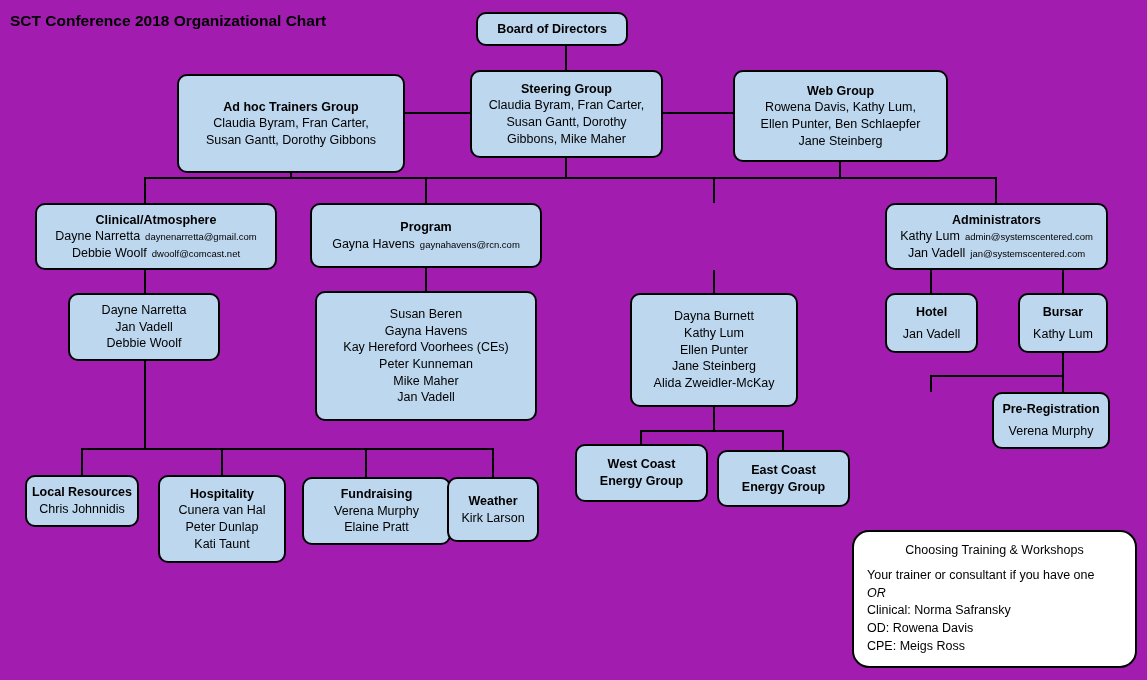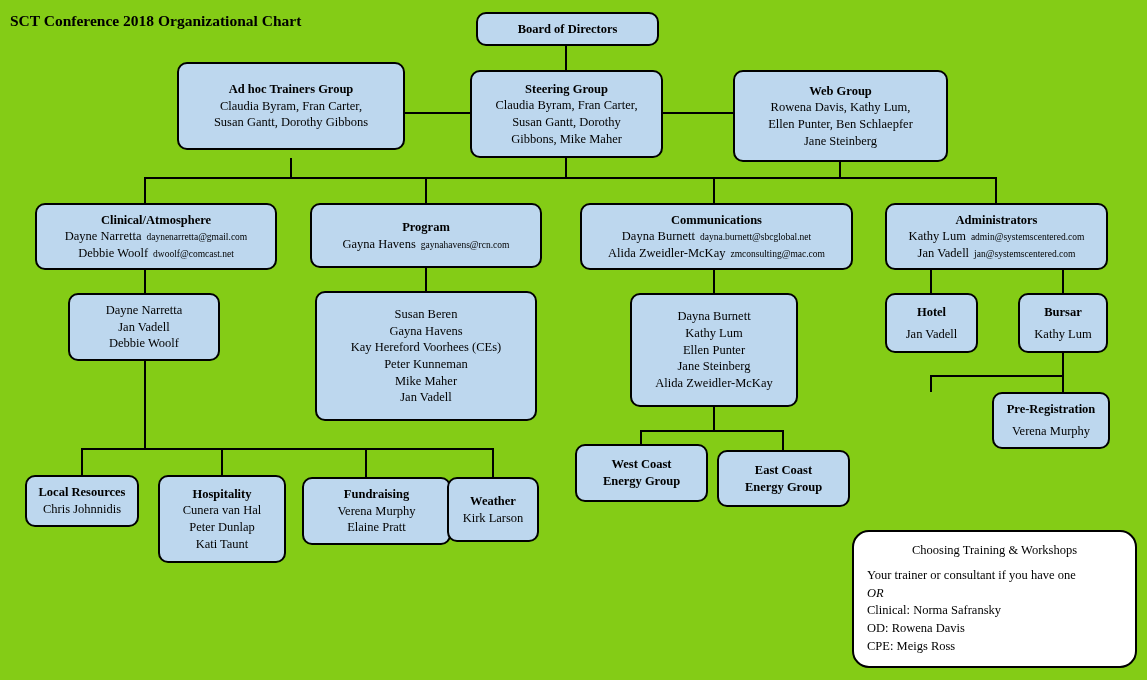--- a/index.html
+++ b/index.html
@@ -1,18 +1,18 @@
 <!DOCTYPE html>
 <html style="--node-fill: #bdd7ee; --node-border: #000000;"><head>
 <meta charset="utf-8">
 <style>
   html,body{margin:0;padding:0;background:#ffffff;}
   #canvas{
-    position:relative;width:1147px;height:680px;background:#84cc16;
-    font-family:Liberation Serif, serif;color:#000;overflow:hidden;
+    position:relative;width:1147px;height:680px;background:#a21caf;
+    font-family:Liberation Sans, sans-serif;color:#000;overflow:hidden;
   }
   #page-title{
     position:absolute;left:10px;top:12px;font-size:15.5px;font-weight:bold;
   }
   .node{
     position:absolute;box-sizing:border-box;
     background:var(--node-fill,#bdd7ee);
     border:2px solid var(--node-border,#000);
     border-radius:10px;
     display:flex;flex-direction:column;justify-content:center;align-items:center;
@@ -62,25 +62,25 @@
   <div class="vl" style="left:492px;top:448px;height:29px"></div>
   <div class="vl" style="left:713px;top:407px;height:23px"></div>
   <div class="hl" style="top:430px;left:640px;width:144px"></div>
   <div class="vl" style="left:640px;top:430px;height:22px"></div>
   <div class="vl" style="left:782px;top:430px;height:20px"></div>
   <div class="vl" style="left:1062px;top:353px;height:22px"></div>
   <div class="hl" style="top:375px;left:930px;width:134px"></div>
   <div class="vl" style="left:930px;top:375px;height:17px"></div>
   <div class="vl" style="left:1062px;top:375px;height:17px"></div>
 
-  <div class="node" style="left:476px;top:12px;width:183px;height:34px">
+  <div class="node" style="left:476px;top:12px;width:152px;height:34px">
     <div class="node-title">Board of Directors</div>
   </div>
 
-  <div class="node" style="left:177px;top:62px;width:228px;height:88px">
+  <div class="node" style="left:177px;top:74px;width:228px;height:99px">
     <div class="node-title">Ad hoc Trainers Group</div>
     <div>Claudia Byram, Fran Carter,</div>
     <div>Susan Gantt, Dorothy Gibbons</div>
   </div>
 
   <div class="node" style="left:470px;top:70px;width:193px;height:88px">
     <div class="node-title">Steering Group</div>
     <div>Claudia Byram, Fran Carter,</div>
     <div>Susan Gantt, Dorothy</div>
     <div>Gibbons, Mike Maher</div>
@@ -97,25 +97,20 @@
     <div class="node-title">Clinical/Atmosphere</div>
     <div><span>Dayne Narretta</span><span class="email">daynenarretta@gmail.com</span></div>
     <div><span>Debbie Woolf</span><span class="email">dwoolf@comcast.net</span></div>
   </div>
 
   <div class="node" style="left:310px;top:203px;width:232px;height:65px">
     <div class="node-title">Program</div>
     <div><span>Gayna Havens</span><span class="email">gaynahavens@rcn.com</span></div>
   </div>
 
-  <div class="node" style="left:580px;top:203px;width:273px;height:67px">
-    <div class="node-title">Communications</div>
-    <div><span>Dayna Burnett</span><span class="email">dayna.burnett@sbcglobal.net</span></div>
-    <div><span>Alida Zweidler-McKay</span><span class="email">zmconsulting@mac.com</span></div>
-  </div>
 
   <div class="node" style="left:885px;top:203px;width:223px;height:67px">
     <div class="node-title">Administrators</div>
     <div><span>Kathy Lum</span><span class="email">admin@systemscentered.com</span></div>
     <div><span>Jan Vadell</span><span class="email">jan@systemscentered.com</span></div>
   </div>
 
   <div class="node" style="left:68px;top:293px;width:152px;height:68px">
     <div>Dayne Narretta</div>
     <div>Jan Vadell</div>

